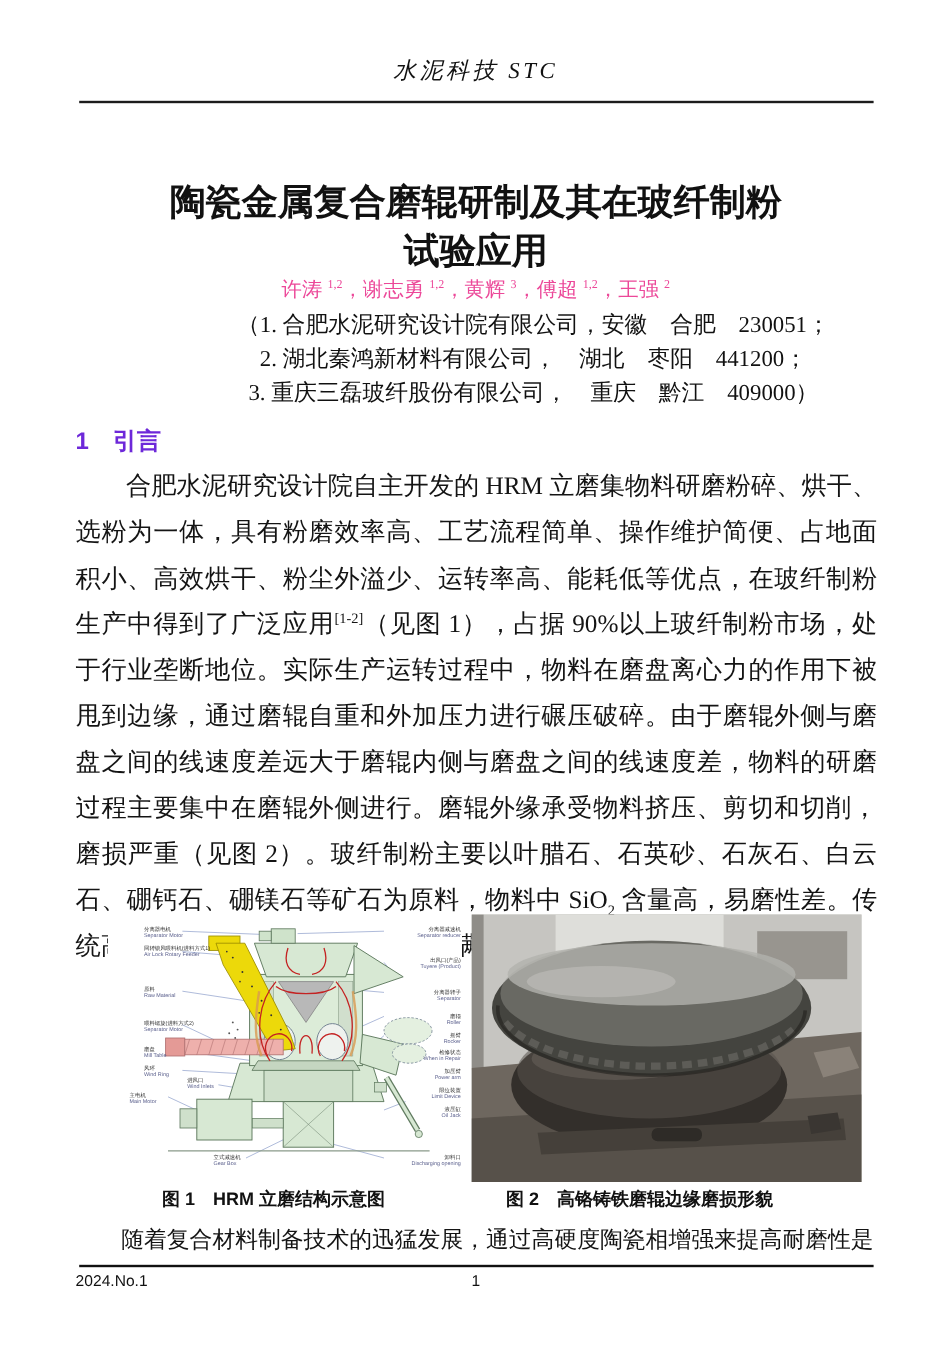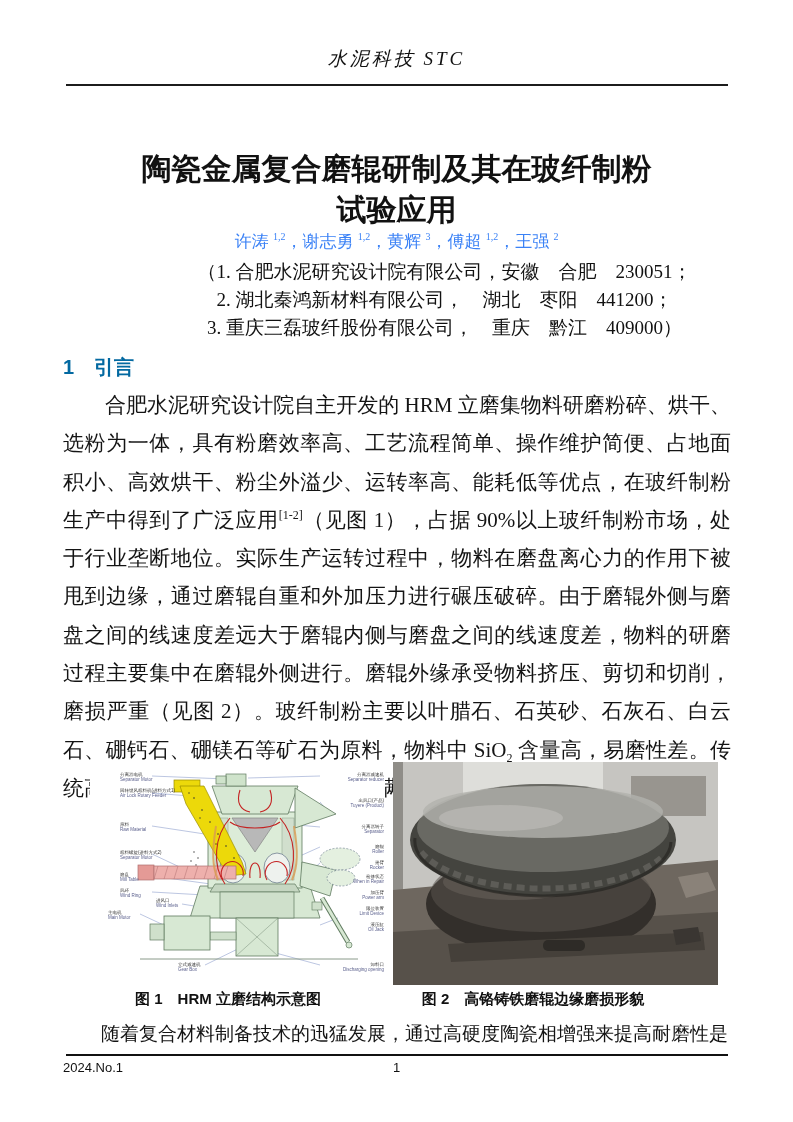--- a/index.html
+++ b/index.html
@@ -7,26 +7,26 @@
         font-family:"Liberation Serif","DejaVu Serif",serif;text-decoration:underline;}
   .abs{position:absolute;}
   
   .journal{top:46px;left:0;width:793px;text-align:center;font-size:19px;font-style:italic;
            letter-spacing:3px;color:#111;}
   .hrule{top:84px;left:66px;width:662px;height:2px;background:#1c1c1c;}
   
   .title{top:122px;left:0;width:793px;text-align:center;font-family:"Liberation Sans","DejaVu Sans",sans-serif;
          font-weight:700;font-size:30px;line-height:41px;color:#111;margin-top:26px;}
   
-  .authors{top:230px;left:0;width:793px;text-align:center;font-size:17px;color:#3b82f6;}
+  .authors{top:230px;left:0;width:793px;text-align:center;font-size:17px;color:#ec4899;}
   .authors sup{font-size:10px;line-height:0;}
   .affils{top:258px;left:0;width:793px;text-align:center;font-size:19px;line-height:28px;color:#111;padding-left:48px;}
   
   .h1{top:354px;left:63px;font-family:"Liberation Sans","DejaVu Sans",sans-serif;font-weight:700;
-      font-size:20px;color:#0369a1;}
+      font-size:20px;color:#6d28d9;}
   
   .body-par{top:386px;left:63px;width:668px;font-size:21px;line-height:38.3px;text-align:justify;
             text-indent:2em;color:#141414;}
   .body-par sup{font-size:12px;line-height:0;}
   .body-par sub{font-size:12px;line-height:0;}
   .par2{top:1019px;left:63px;width:668px;font-size:19px;line-height:30px;text-align:justify;
         text-indent:2em;color:#141414;white-space:nowrap;}
   
   .figwrap{top:762px;left:63px;width:668px;height:223px;}
   .fig1{position:absolute;left:27px;top:4px;width:295px;height:215px;background:#ffffff;}

